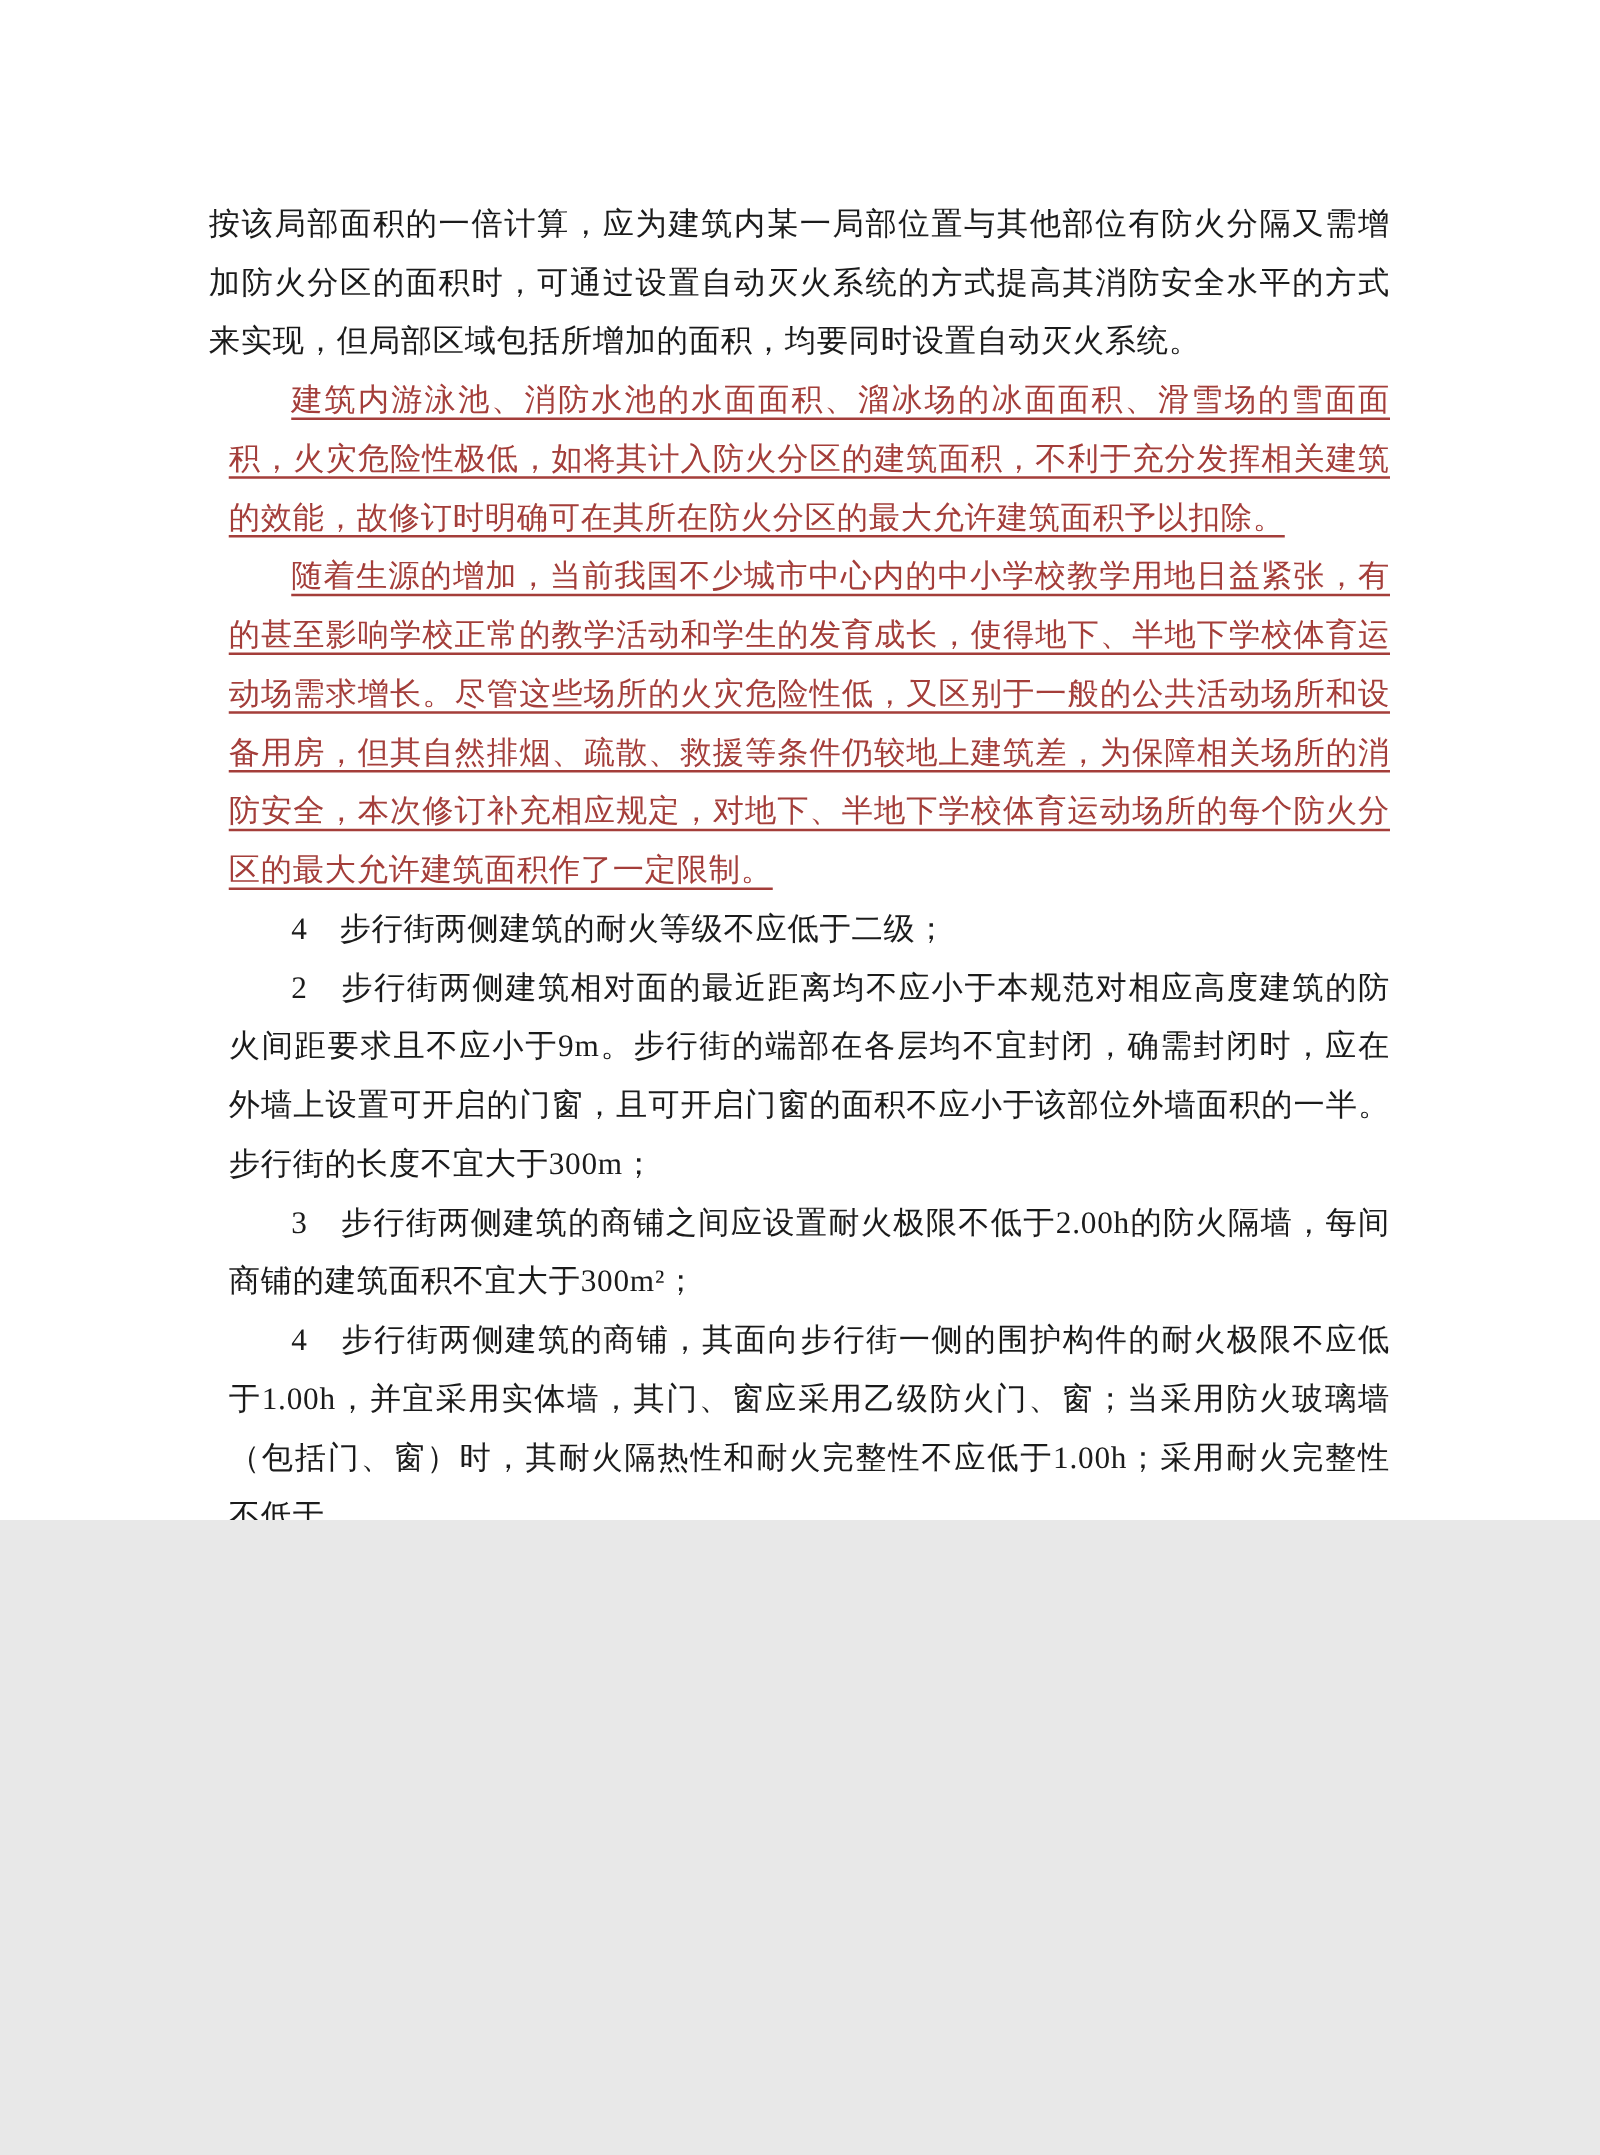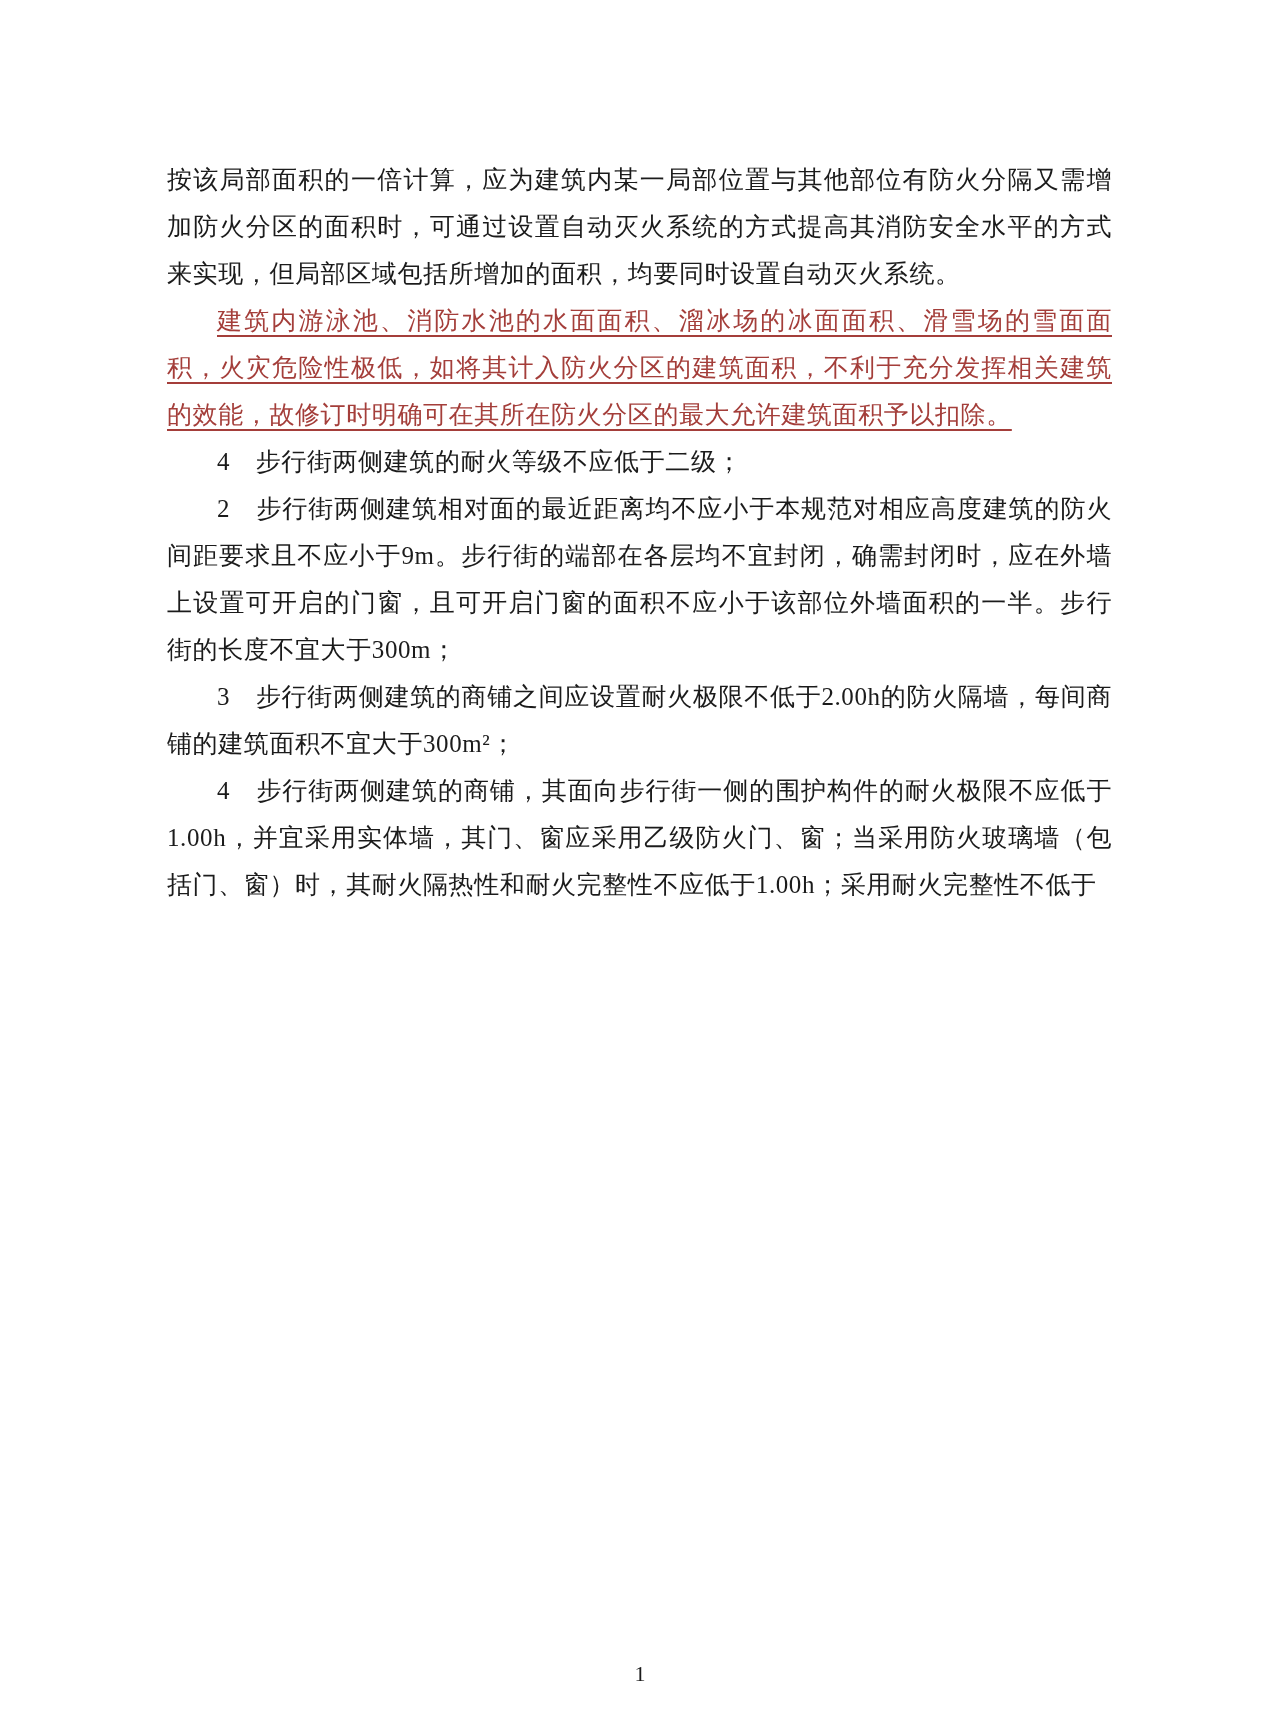--- a/index.html
+++ b/index.html
@@ -5,39 +5,39 @@
   :root{
     --text-color:#1b1b1b;
     --red-color:#a43e3a;
     --bg-color:#ffffff;
   }
   *{margin:0;padding:0;box-sizing:border-box;}
   html,body{background:#e8e8e8;}
   .page{
     position:relative;
     width:1280px;
-    height:1724px;
+    height:1216px;
     background:var(--bg-color);
     overflow:hidden;
     font-family:"Liberation Serif","DejaVu Serif",serif;
     text-decoration:underline;
   }
   .content{
     position:absolute;
     top:156px;
     left:167px;
     width:945px;
     color:var(--text-color);
     font-size:25px;
     line-height:47px;
     letter-spacing:0.6px;
     text-align:justify;
   }
   .para{margin:0;}
-  .para.indent{text-indent:2em;}
+  .para.indent{text-indent:2em;margin-left:16px;}
   .para.red span{
     color:var(--red-color);
     text-decoration:underline;
     text-decoration-color:var(--red-color);
     text-decoration-thickness:2px;
     text-underline-offset:6px;
   }
   .footer{
     position:absolute;
     top:1660px;
@@ -57,20 +57,23 @@
   <div class="content">
 
     <p class="para">
       <span>按该局部面积的一倍计算，应为建筑内某一局部位置与其他部位有防火分隔又需增加防火分区的面积时，可通过设置自动灭火系统的方式提高其消防安全水平的方式来实现，但局部区域包括所增加的面积，均要同时设置自动灭火系统。</span>
     </p>
 
     <p class="para indent red">
       <span>建筑内游泳池、消防水池的水面面积、溜冰场的冰面面积、滑雪场的雪面面积，火灾危险性极低，如将其计入防火分区的建筑面积，不利于充分发挥相关建筑的效能，故修订时明确可在其所在防火分区的最大允许建筑面积予以扣除。</span>
     </p>
 
+    <p class="para indent red">
+      <span>随着生源的增加，当前我国不少城市中心内的中小学校教学用地日益紧张，有的甚至影响学校正常的教学活动和学生的发育成长，使得地下、半地下学校体育运动场需求增长。尽管这些场所的火灾危险性低，又区别于一般的公共活动场所和设备用房，但其自然排烟、疏散、救援等条件仍较地上建筑差，为保障相关场所的消防安全，本次修订补充相应规定，对地下、半地下学校体育运动场所的每个防火分区的最大允许建筑面积作了一定限制。</span>
+    </p>
 
 
 
 
     <p class="para indent">
       <span>4　步行街两侧建筑的耐火等级不应低于二级；</span>
     </p>
 
     <p class="para indent">
       <span>2　步行街两侧建筑相对面的最近距离均不应小于本规范对相应高度建筑的防火间距要求且不应小于9m。步行街的端部在各层均不宜封闭，确需封闭时，应在外墙上设置可开启的门窗，且可开启门窗的面积不应小于该部位外墙面积的一半。步行街的长度不宜大于300m；</span>

